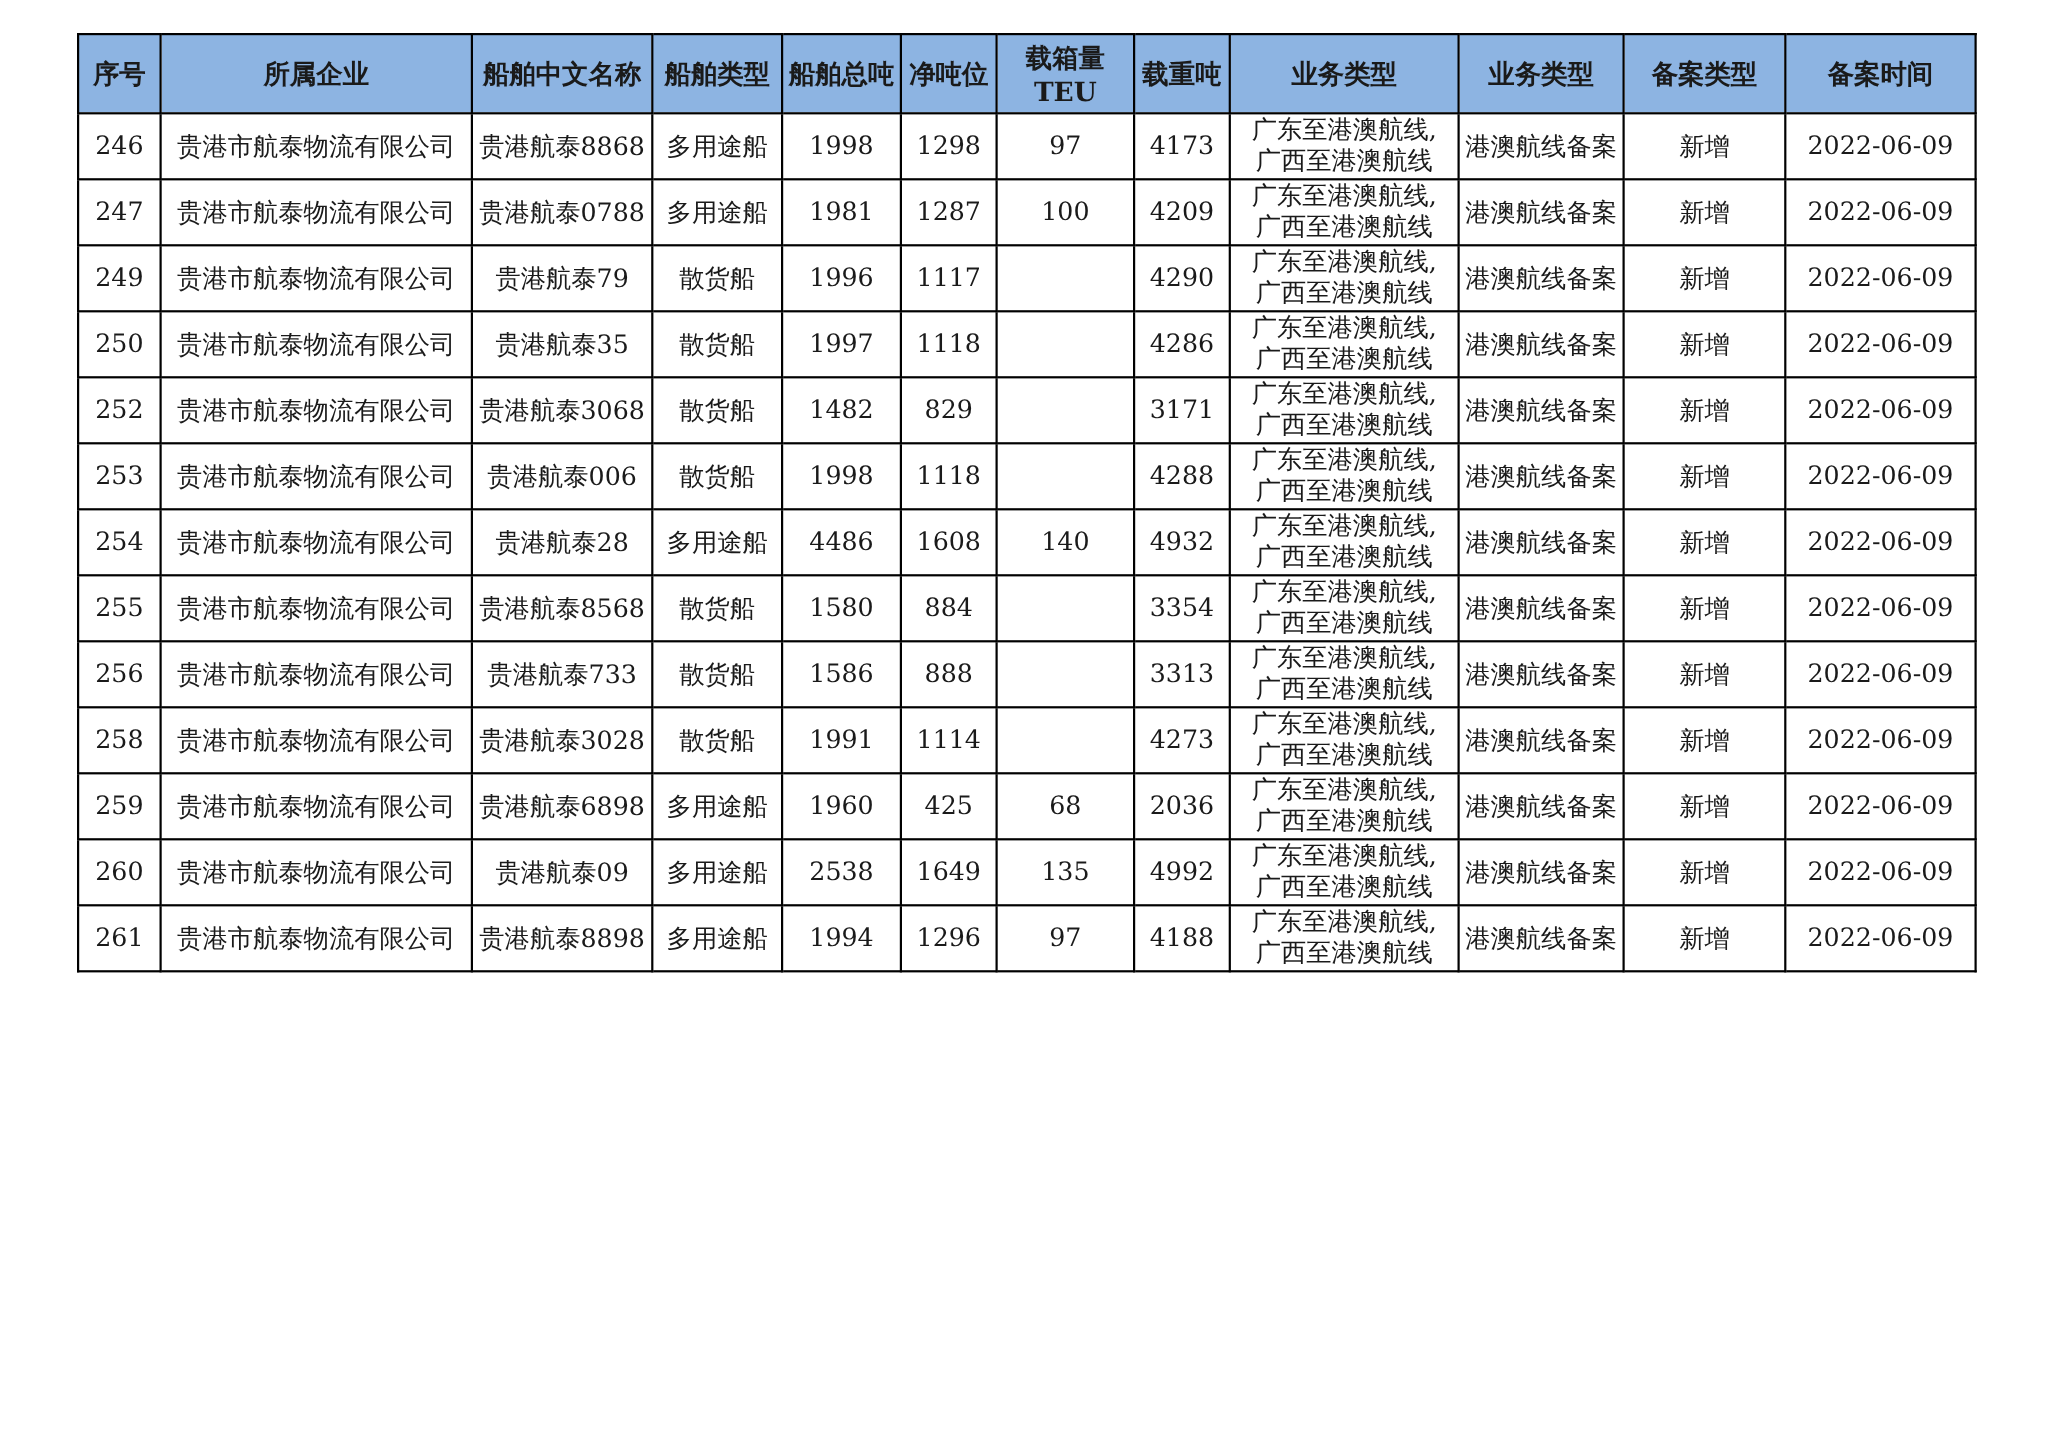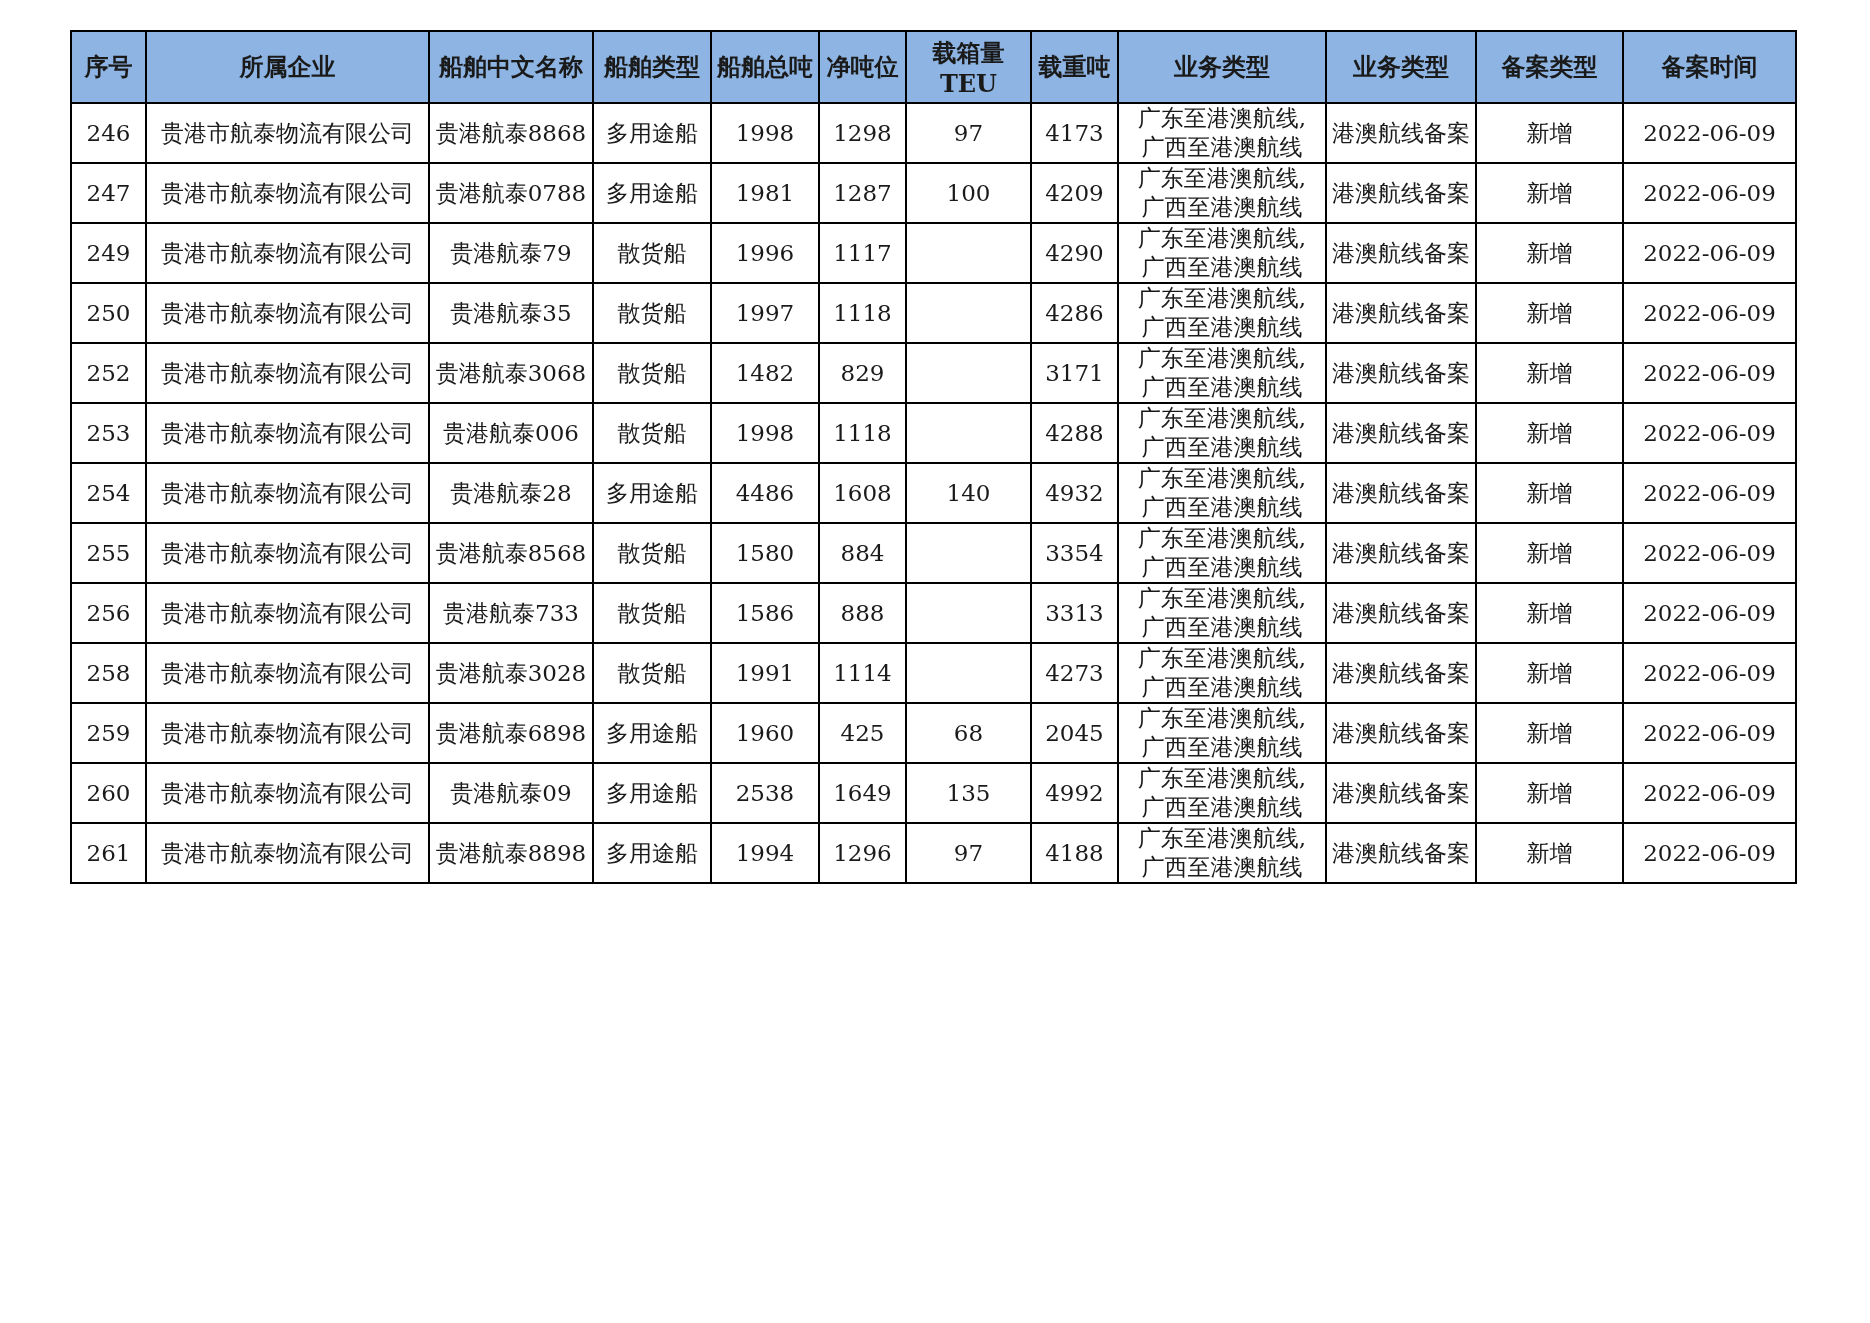--- a/index.html
+++ b/index.html
@@ -269,21 +269,21 @@
         <td>2022-06-09</td>
       </tr>
       <tr>
         <td>259</td>
         <td>贵港市航泰物流有限公司</td>
         <td>贵港航泰6898</td>
         <td>多用途船</td>
         <td>1960</td>
         <td>425</td>
         <td>68</td>
-        <td>2045</td>
+        <td>2036</td>
         <td class="route-cell">
           <div>广东至港澳航线,</div>
           <div>广西至港澳航线</div>
         </td>
         <td>港澳航线备案</td>
         <td>新增</td>
         <td>2022-06-09</td>
       </tr>
       <tr>
         <td>260</td>

